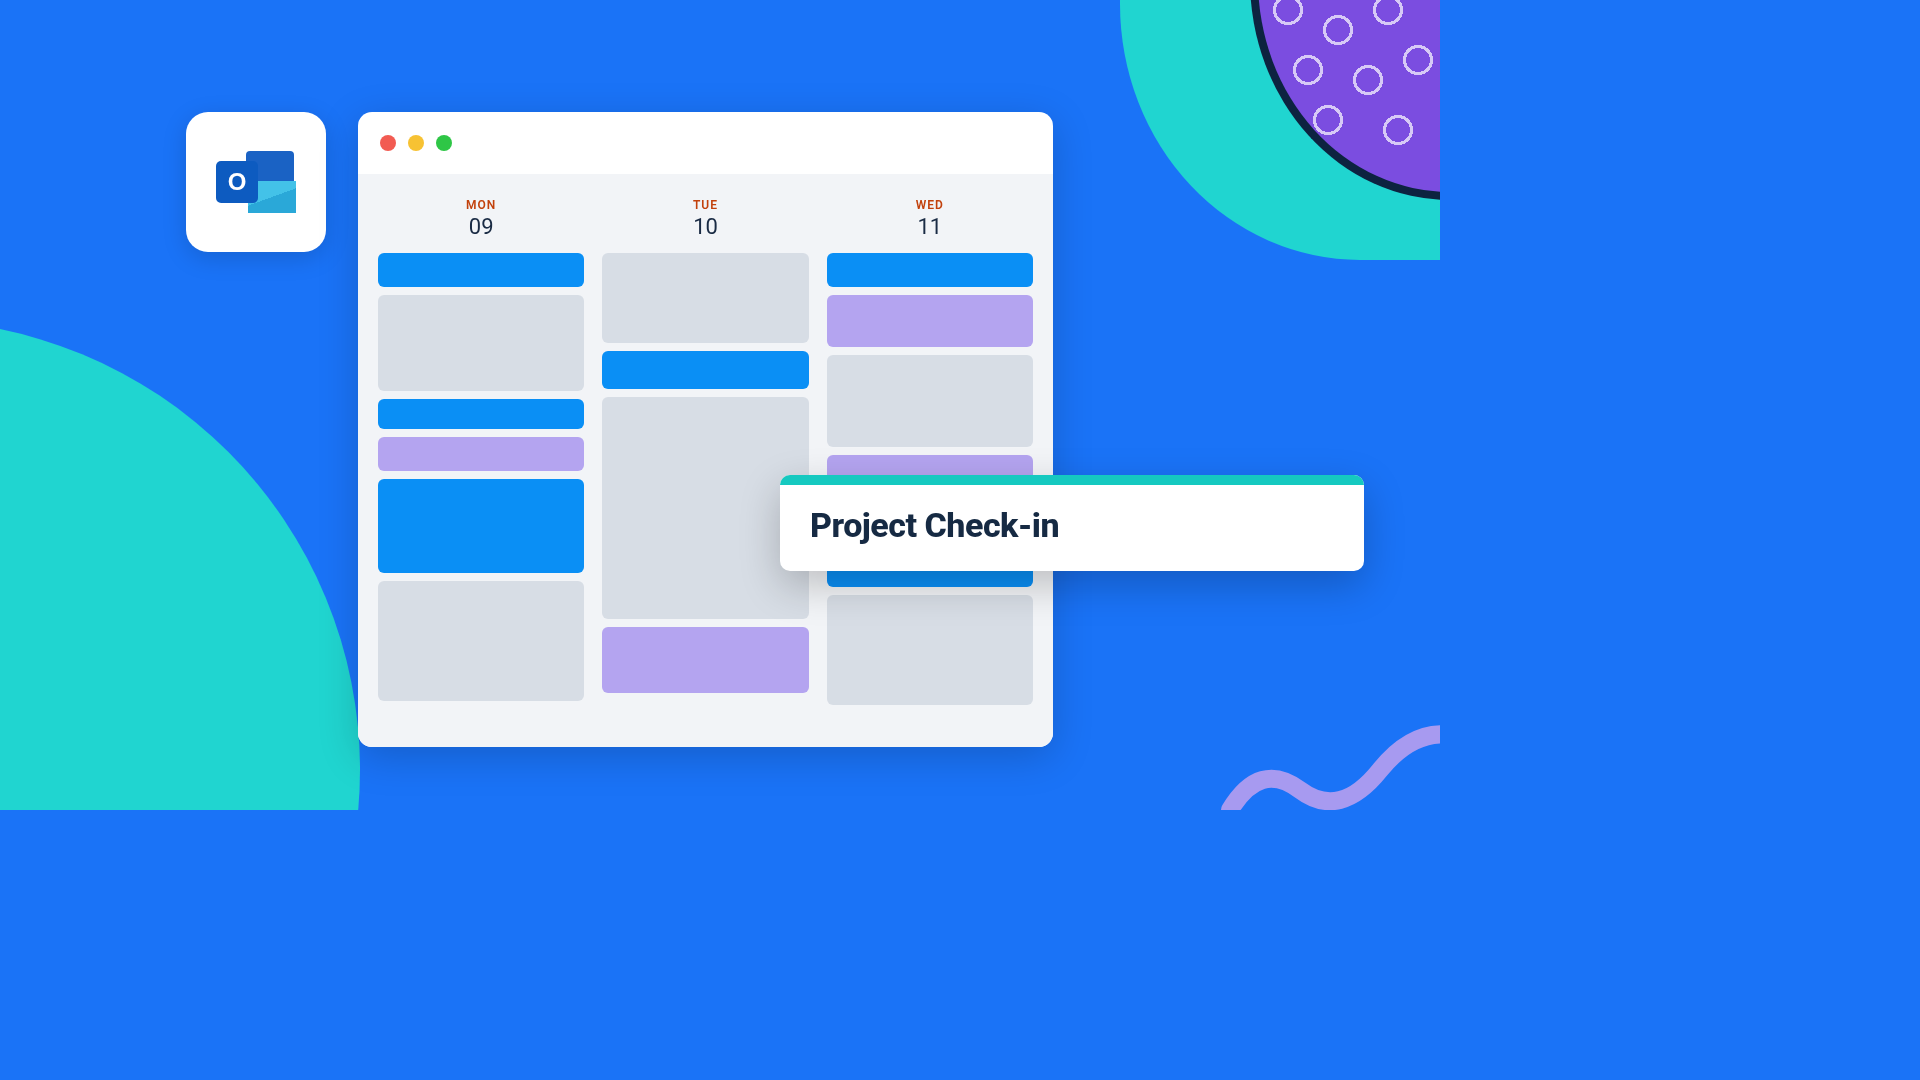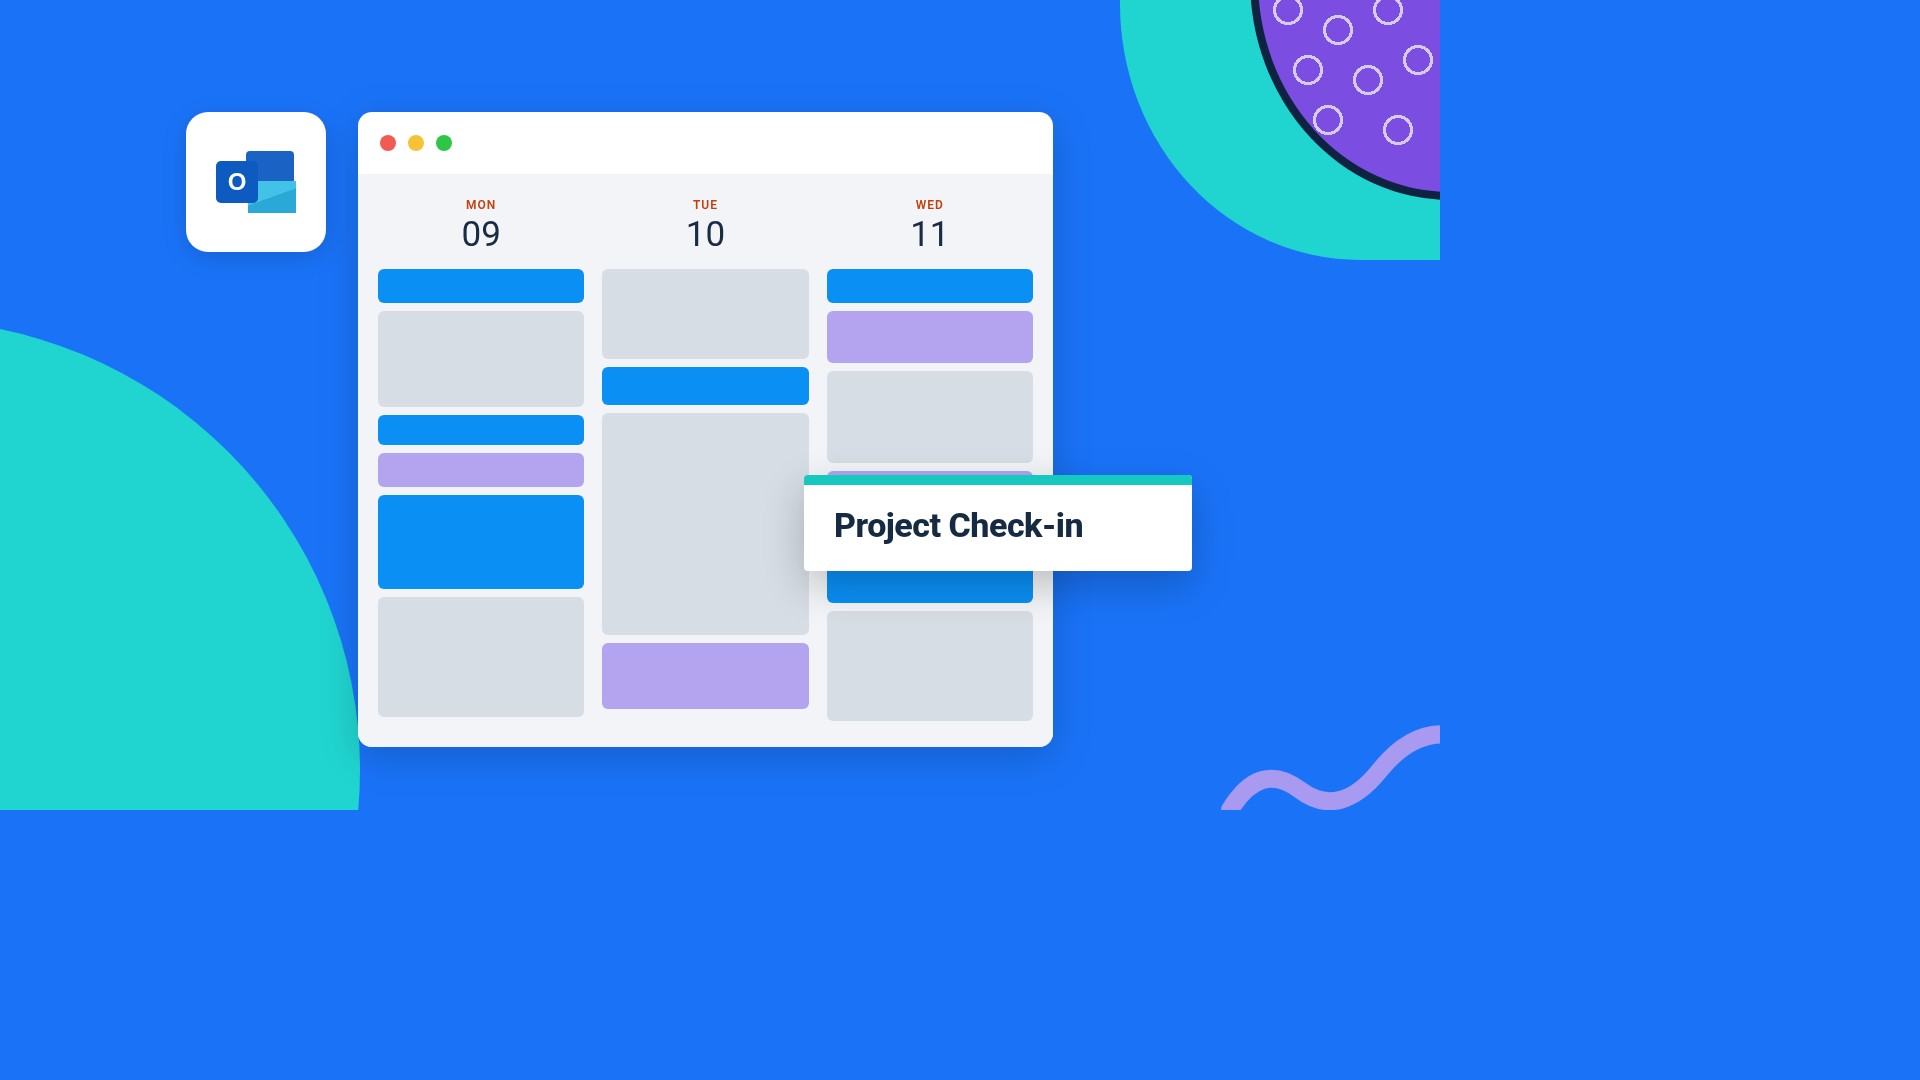--- a/index.html
+++ b/index.html
@@ -146,21 +146,21 @@
     flex-direction:column;
     align-items:center;
   }
   .day-label{
     font-size:12px;
     letter-spacing:1px;
     color:#c2410c;
     font-weight:600;
   }
   .day-num{
-    font-size:35px;
+    font-size:22px;
     font-weight:400;
     color:#1a2b44;
     margin-top:2px;
     margin-bottom:14px;
   }
   .slots{
     width:100%;
     display:flex;
     flex-direction:column;
     gap:8px;
@@ -170,25 +170,25 @@
     width:100%;
     border-radius:6px;
   }
   .slot.empty{ background:#d7dde5; }
   .slot.blue{ background:#0a8ff5; }
   .slot.purple{ background:#b4a4f0; }
 
   
   .event-card{
     position:absolute;
-    left: 804px;
+    left: 780px;
     top: 475px;
-    width: 388px;
+    width: 584px;
     background:#fff;
-    border-radius:4px;
+    border-radius:10px;
     box-shadow: 0 14px 40px rgba(0,0,0,0.22);
     overflow:hidden;
   }
   .event-card .stripe{
     height:10px;
     background:#15c9c0;
   }
   .event-card .content{
     padding: 20px 30px 26px 30px;
   }

